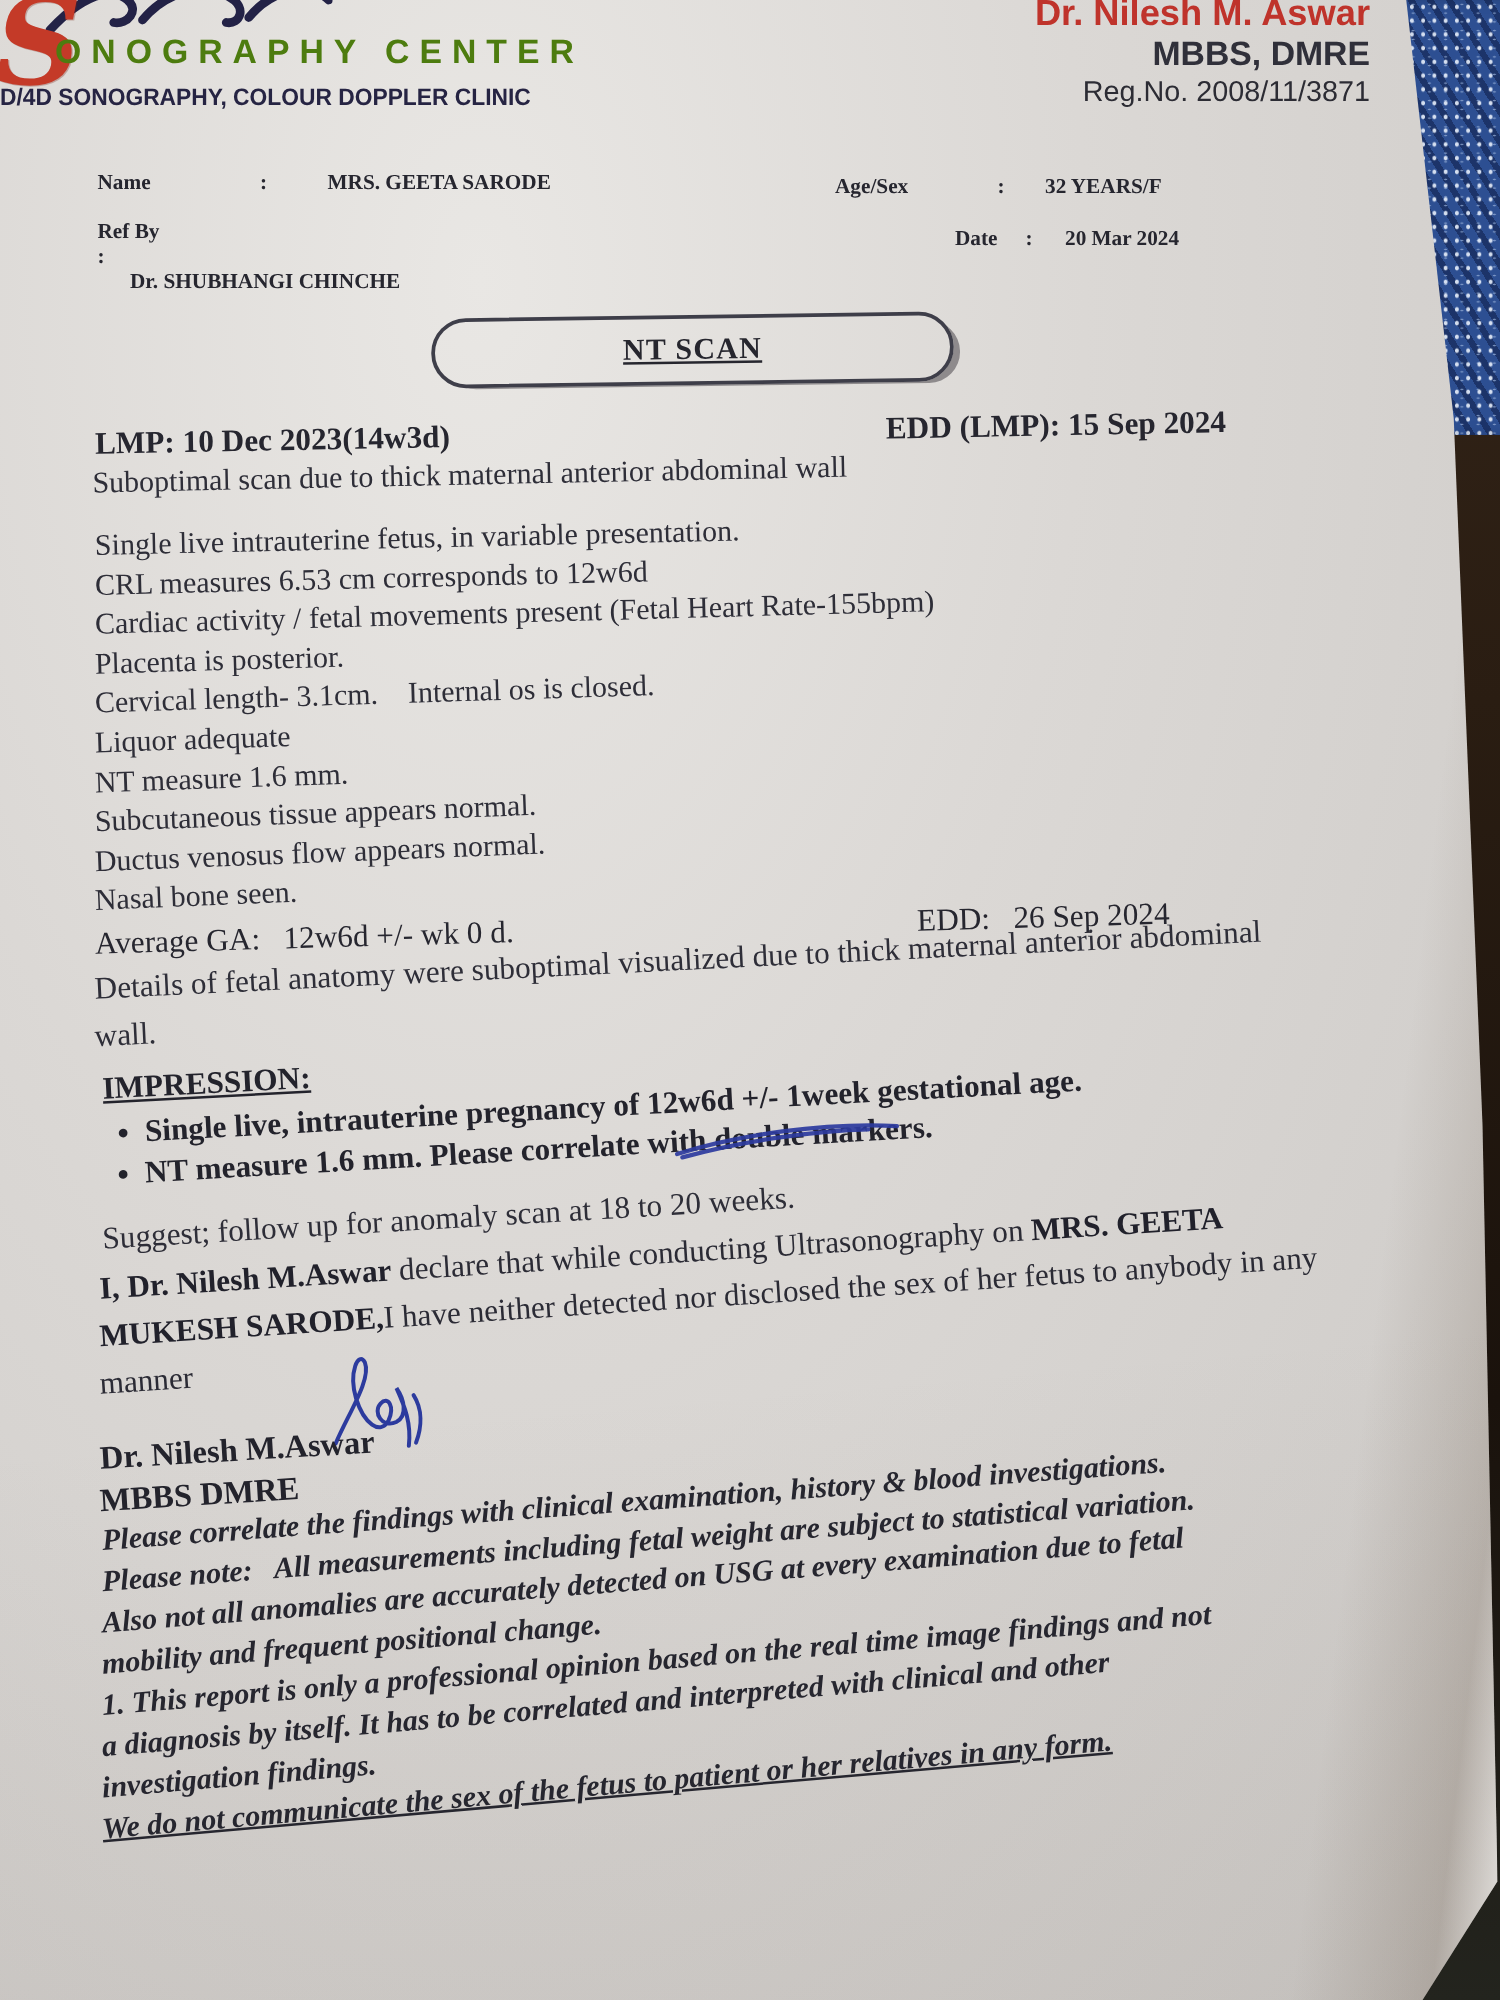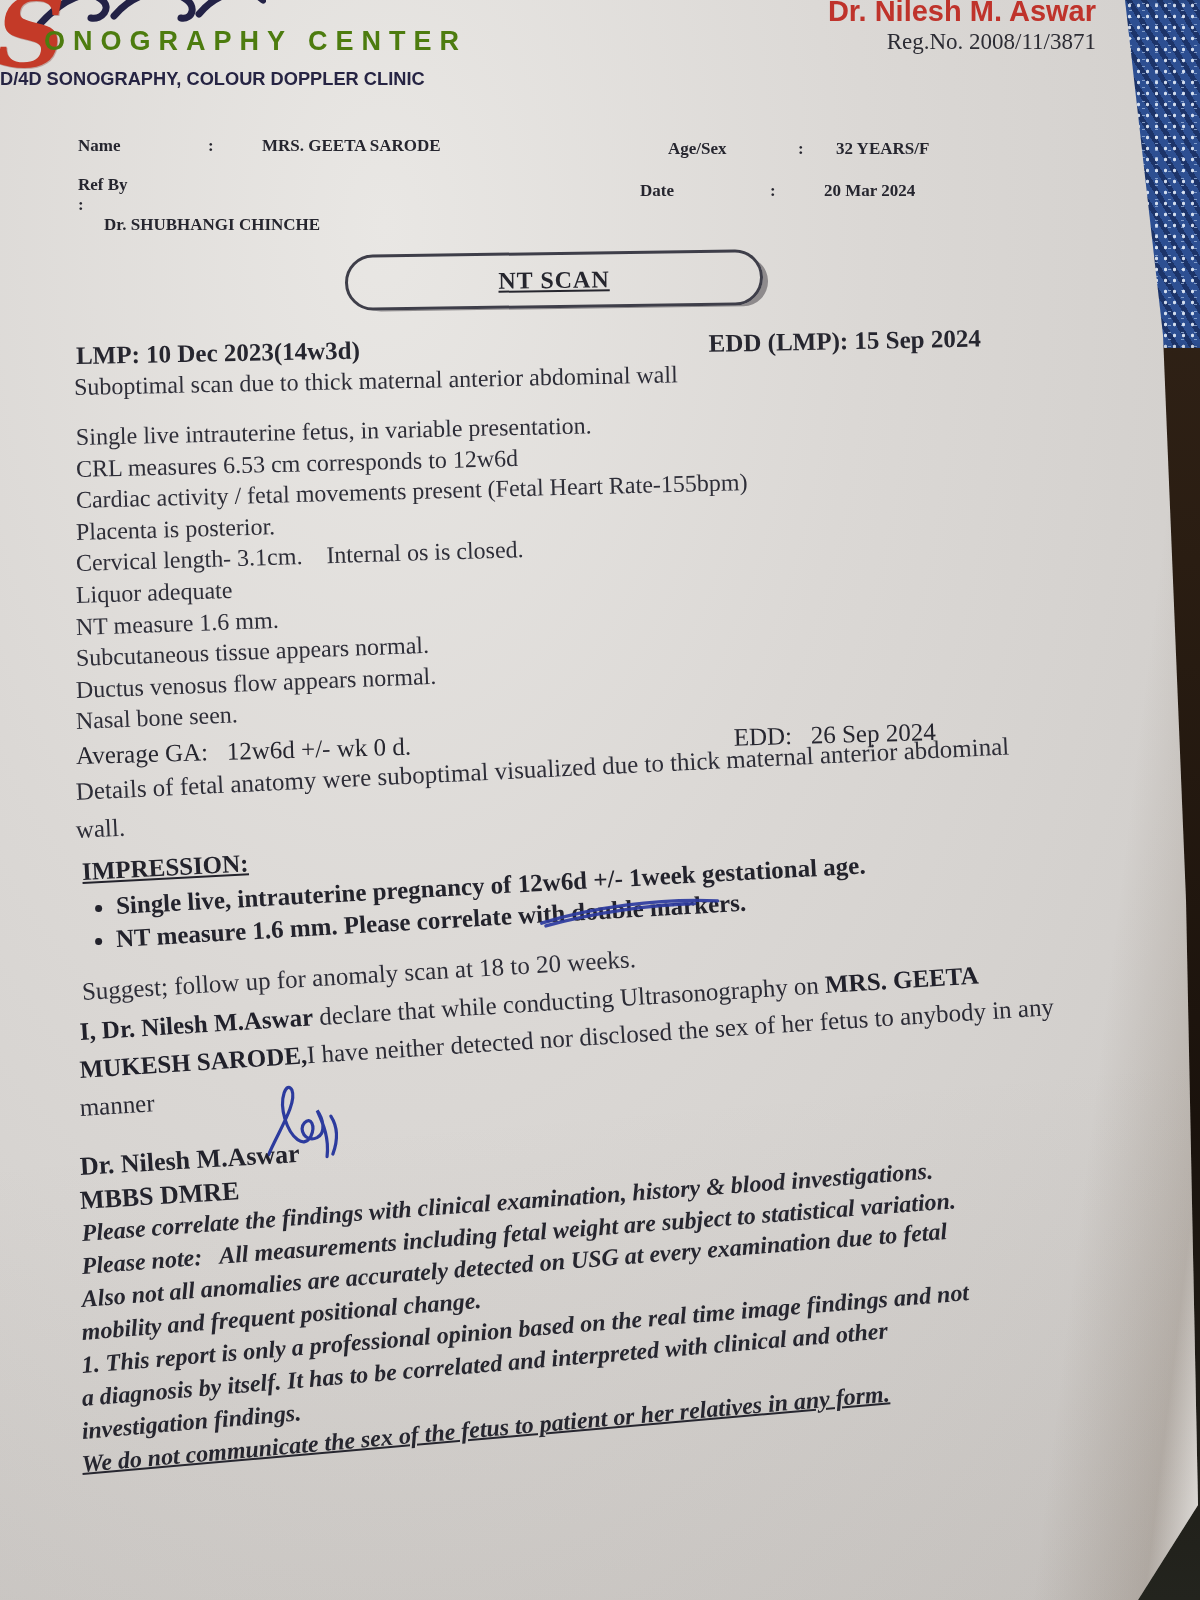--- a/index.html
+++ b/index.html
@@ -27,21 +27,21 @@
   .sans{font-family:"Liberation Sans",sans-serif;}
   
   .clinic-name{left:44px;top:26px;font-size:27px;font-weight:bold;letter-spacing:8px;color:#4d7c0f;}
   .clinic-s{left:-4px;top:-14px;font-size:96px;font-weight:bold;font-style:italic;color:#c43a28;
             font-family:"DejaVu Serif",serif;line-height:1;text-shadow:1px 1px 0 rgba(120,30,20,.3);}
   .clinic-sub{left:0px;top:68px;font-size:19px;font-weight:bold;color:#262443;transform:scaleX(.96);transform-origin:left;}
   .doc-block{left:640px;top:-6px;width:456px;text-align:right;line-height:1.18;}
   .doc-name{font-size:29px;font-weight:bold;color:#bf332b;}
   .doc-qual{font-size:27px;font-weight:600;color:#30303a;}
   .doc-desg{font-size:20px;font-weight:bold;color:#2c2c34;}
-  .doc-reg{font-size:23px;color:#2c2c34;font-family:Liberation Serif, serif;}
+  .doc-reg{font-size:23px;color:#2c2c34;}
   
   .p-row{display:flex;font-size:17px;font-weight:bold;color:#26262f;}
   .p-lbl{width:130px;}
   .p-col{width:28px;}
   
   .pill{left:345px;top:252px;width:412px;height:50px;border:3.5px solid #3e3e49;border-radius:28px;
         display:flex;align-items:center;justify-content:center;transform:rotate(-0.8deg);
         box-shadow:8px 4px 0 -3px rgba(62,58,64,.5);}
   .pill span{font-size:24px;font-weight:bold;letter-spacing:1px;text-decoration:underline;color:#26262e;}
   .row-flex{display:flex;justify-content:space-between;font-weight:bold;font-size:25px;color:#26262f;}
@@ -68,39 +68,40 @@
 
   <svg class="abs" style="left:36px;top:-6px;" width="230" height="36" viewBox="0 0 230 36">
     <path d="M4,30 C28,4 52,-6 66,6 C76,14 66,26 55,24 M78,22 C98,-2 128,-8 148,4 C162,12 156,26 145,24 M163,20 C183,-4 212,-8 227,6" fill="none" stroke="#232246" stroke-width="7" stroke-linecap="round"></path>
   </svg>
   <div class="abs clinic-s">S</div>
   <div class="abs clinic-name sans">ONOGRAPHY CENTER</div>
   <div class="abs clinic-sub sans">D/4D SONOGRAPHY, COLOUR DOPPLER CLINIC</div>
 
   <div class="abs doc-block sans">
     <div class="doc-name">Dr. Nilesh M. Aswar</div>
+    <div class="doc-qual">MBBS, DMRE</div>
     <div class="doc-reg">Reg.No. 2008/11/3871</div>
   </div>
 
   <div class="abs p-row" style="left:78px;top:136px;">
     <span class="p-lbl">Name</span>
     <span class="p-col">:</span>
     <span style="margin-left:26px;">MRS. GEETA SARODE</span>
   </div>
   <div class="abs p-row" style="left:668px;top:139px;">
     <span class="p-lbl">Age/Sex</span>
     <span class="p-col">:</span>
     <span style="margin-left:10px;">32 YEARS/F</span>
   </div>
   <div class="abs p-row" style="left:78px;top:175px;flex-direction:column;">
     <span class="p-lbl">Ref By</span>
     <span class="p-col">:</span>
     <span style="margin-left:26px;text-align:right;">Dr. SHUBHANGI CHINCHE</span>
   </div>
-  <div class="abs p-row" style="left:640px;top:181px;">
+  <div class="abs p-row" style="left:668px;top:181px;text-align:right;">
     <span class="p-lbl">Date</span>
     <span class="p-col">:</span>
     <span style="margin-left:26px;">20 Mar 2024</span>
   </div>
 
   <div class="abs pill">
     <span>NT SCAN</span>
   </div>
 
   <div class="abs row-flex" style="left:76px;top:342px;width:905px;transform:rotate(-1.1deg);transform-origin:left;">

